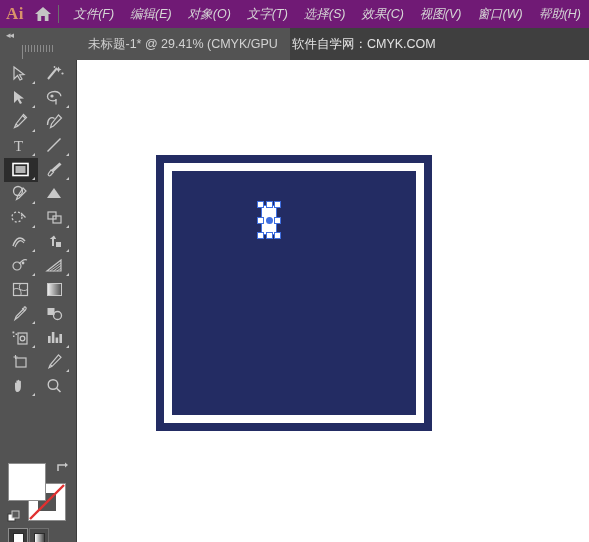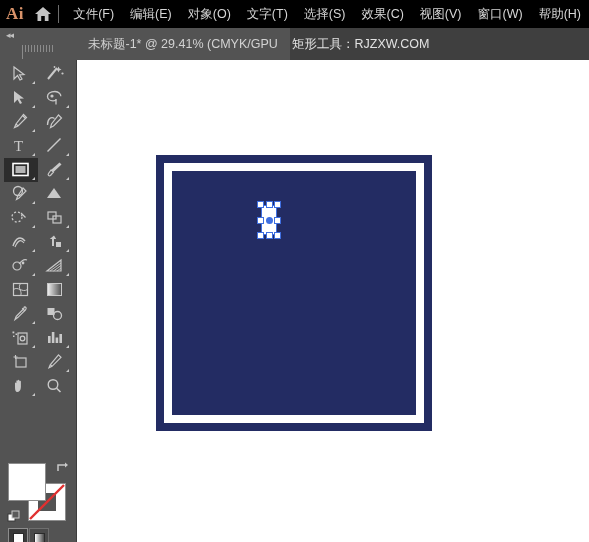--- a/index.html
+++ b/index.html
@@ -12,41 +12,41 @@
     overflow: hidden;
     position: relative;
     -webkit-font-smoothing: antialiased;
   }
   #app { position: absolute; inset: 0; }
 
   
   .menubar {
     position: absolute; left: 0; top: 0;
     width: 589px; height: 28px;
-    background: #000000;
+    background: #701a75;
     display: flex; align-items: center;
   }
   .ai-logo {
     width: 38px; height: 28px;
     display: flex; align-items: center; justify-content: center;
     color: #d9936a;
     font-size: 17px; font-weight: bold;
     letter-spacing: 0.5px;
     font-family: "Liberation Serif", "DejaVu Serif", serif;
   }
   .home-btn {
     width: 34px; height: 28px;
     display: flex; align-items: center; justify-content: center;
   }
   .menu-div {
     width: 1px; height: 18px;
     background: #6d6d6d;
     margin: 0 6px 0 2px;
   }
-  .menu-items { display: flex; align-items: center; }
+  .menu-items { display: flex; align-items: center; font-style: italic; }
   .menu-item {
     color: #d6d6d6;
     font-size: 12.5px;
     padding: 4px 8px;
     white-space: nowrap;
     line-height: 1;
   }
 
   
   .tabbar {
@@ -297,21 +297,21 @@
           <i></i>
           <i></i>
           <i></i>
           <i></i>
           <i></i>
           <i></i>
           <i></i>
       </div>
     </div>
     <div class="doc-tab">未标题-1* @ 29.41% (CMYK/GPU</div>
-    <div class="watermark">矩形工具：RJZXW.COM</div>
+    <div class="watermark">软件自学网：CMYK.COM</div>
   </div>
 
   <div class="toolbar">
     <div class="tool-grid">
 
       <div class="tool-cell">
         <svg width="22" height="18" viewBox="0 0 22 18">
             <path d="M4 2 L4 14 L7.5 10.5 L10 15 L12 14 L9.5 9.8 L14 9.5 Z" fill="none" stroke="#c9c9c9" stroke-width="1.2"></path>
           </svg>
         <span class="tool-corner"></span>

